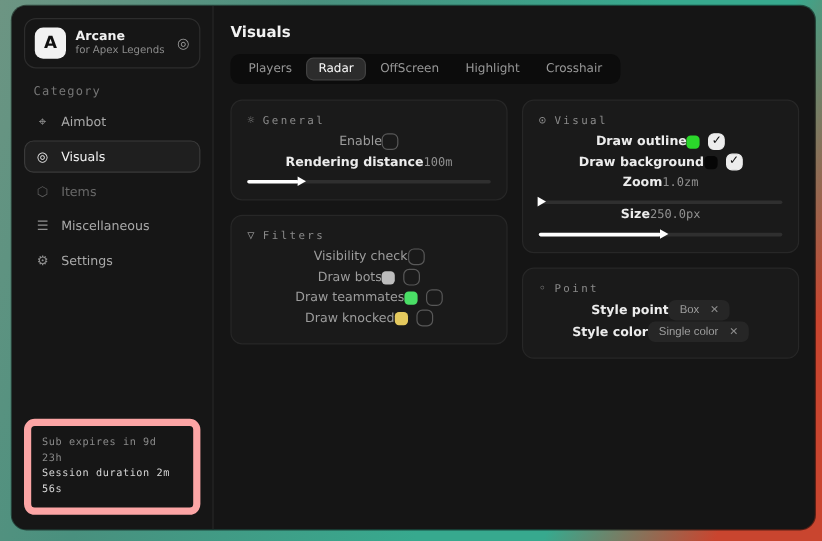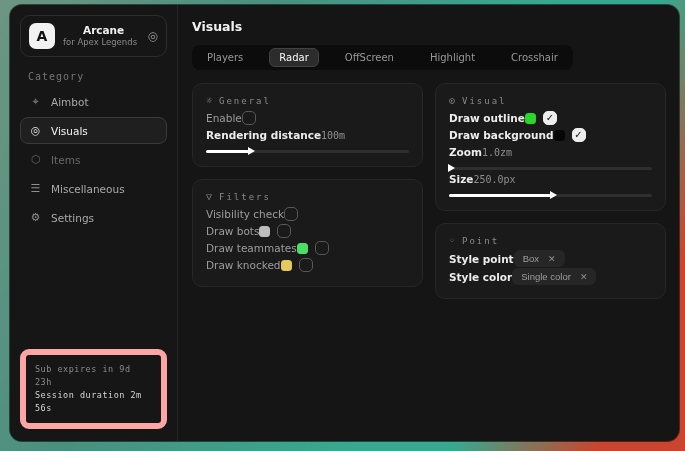--- a/index.html
+++ b/index.html
@@ -22,21 +22,21 @@
   .brand-card {
     border:1px solid #2d2d2d; border-radius:10px; padding:7px 8px;
     display:flex; align-items:center; gap:8px;
   }
   .logo {
     width:26px; height:26px; border-radius:7px; background:#f2f2f2;
     color:#111; font-weight:bold; font-size:14px;
     display:flex; align-items:center; justify-content:center; flex:0 0 26px;
   }
   .brand-text { flex:1; min-width:0; }
-  .brand-title { color:#f0f0f0; font-size:10.5px; font-weight:bold; line-height:13px;margin-left:20px; }
+  .brand-title { color:#f0f0f0; font-size:10.5px; font-weight:bold; line-height:13px; }
   .brand-sub { color:#8b8b8b; font-size:8.5px; line-height:11px; }
   .brand-target { color:#9a9a9a; font-size:12px; cursor:pointer; }
   .cat-label {
     margin:14px 0 6px 8px; color:#757575; font-size:10px; letter-spacing:1px;
     font-family:"DejaVu Sans Mono","Liberation Mono",monospace;
   }
   .nav { display:flex; flex-direction:column; gap:2px; }
   .nav-item {
     display:flex; align-items:center; gap:9px; padding:6px 8px;
     border-radius:8px; border:1px solid transparent; cursor:pointer;
@@ -50,38 +50,38 @@
   .session-card {
     border:6px solid #fca5a5; border-radius:9px; padding:8px 9px;
     font-family:"DejaVu Sans Mono","Liberation Mono",monospace;
   }
   .session-line1 { color:#8a8a8a; font-size:8.5px; line-height:13px; letter-spacing:.5px; }
   .session-line2 { color:#d6d6d6; font-size:8.5px; line-height:13px; letter-spacing:.5px; }
   
   .main { flex:1; padding:14px 13px 12px 14px; display:flex; flex-direction:column; overflow:hidden; }
   .page-title { color:#f2f2f2; font-size:12.5px; font-weight:bold; }
   .tabbar {
-    margin-top:11px; align-self:flex-start; display:flex; align-items:center; gap:16px;
+    margin-top:11px; align-self:flex-start; display:flex; align-items:center; gap:2px;
     background:#0c0c0c; border-radius:8px; padding:3px 5px;
   }
   .tab {
     color:#989898; font-size:10px; padding:3px 9px; border-radius:6px;
     border:1px solid transparent; cursor:pointer; white-space:nowrap;
   }
   .tab.active { background:#2c2c2c; border-color:#424242; color:#fafafa; }
   .content { margin-top:13px; display:grid; grid-template-columns:1fr 1fr; gap:12px; align-items:start; }
   .col { display:flex; flex-direction:column; gap:12px; }
   .panel { background:#1a1a1a; border:1px solid #272727; border-radius:10px; padding:11px 13px 13px 13px; }
   .panel-head {
     display:flex; align-items:center; gap:7px; color:#8a8a8a; font-size:9px;
     letter-spacing:2px; font-family:"DejaVu Sans Mono","Liberation Mono",monospace;
     margin-bottom:4px;
   }
   .panel-head .p-icon { font-size:10px; letter-spacing:0; }
-  .row { display:flex; align-items:center; justify-content:flex-start; margin-top:1px; min-height:16px; }
+  .row { display:flex; align-items:center; justify-content:center; margin-top:1px; min-height:16px; }
   .row-label { color:#9d9d9d; font-size:10.5px; }
   .row-label.strong { color:#ececec; font-weight:bold; }
   .row-value {
     color:#8f8f8f; font-size:10px;
     font-family:"DejaVu Sans Mono","Liberation Mono",monospace;
   }
   .ctl { display:flex; align-items:center; gap:7px; }
   .checkbox {
     width:14px; height:14px; border-radius:5px; border:1.5px solid #585858;
     background:transparent; cursor:pointer;

